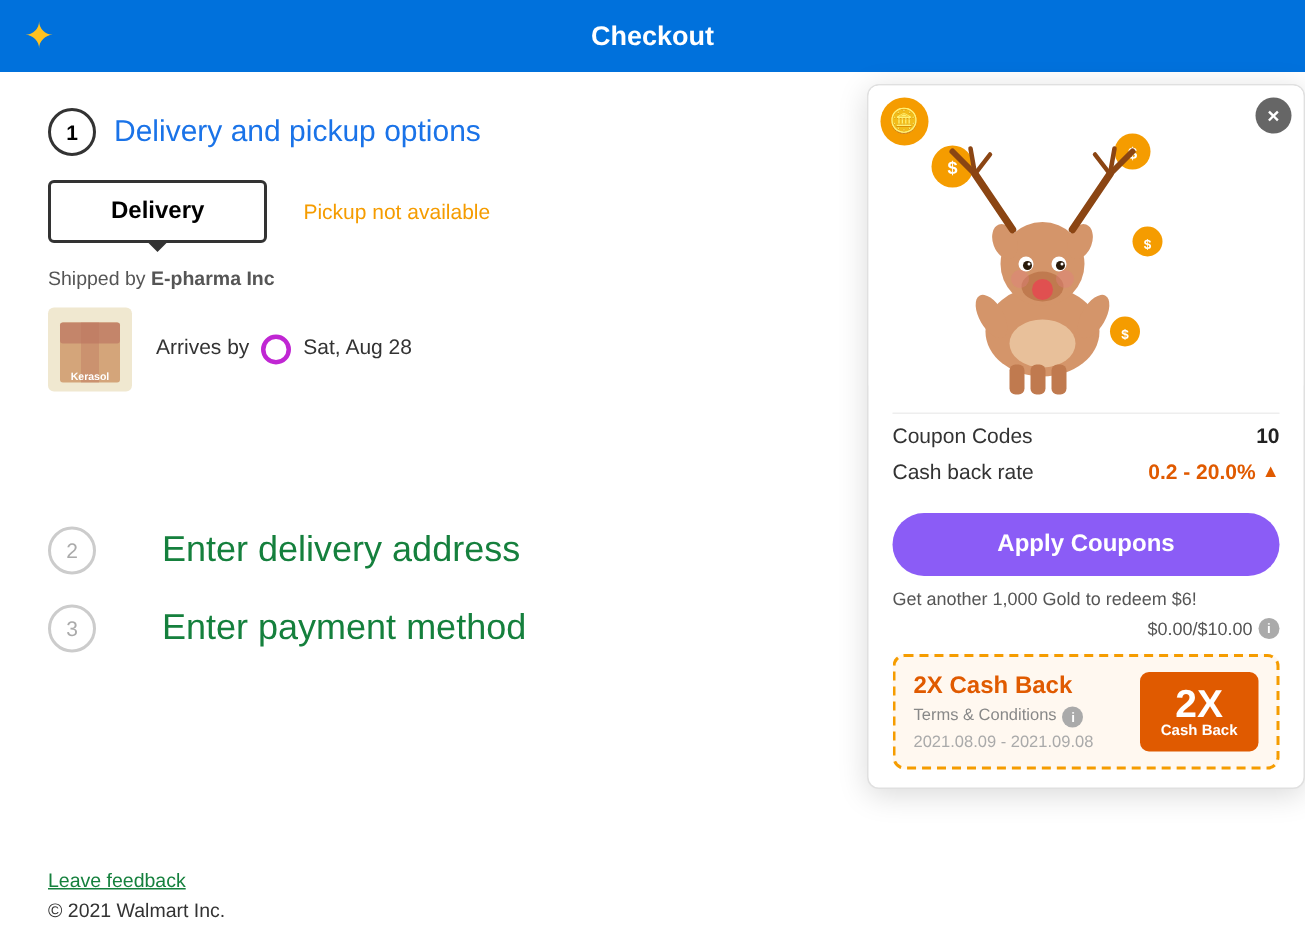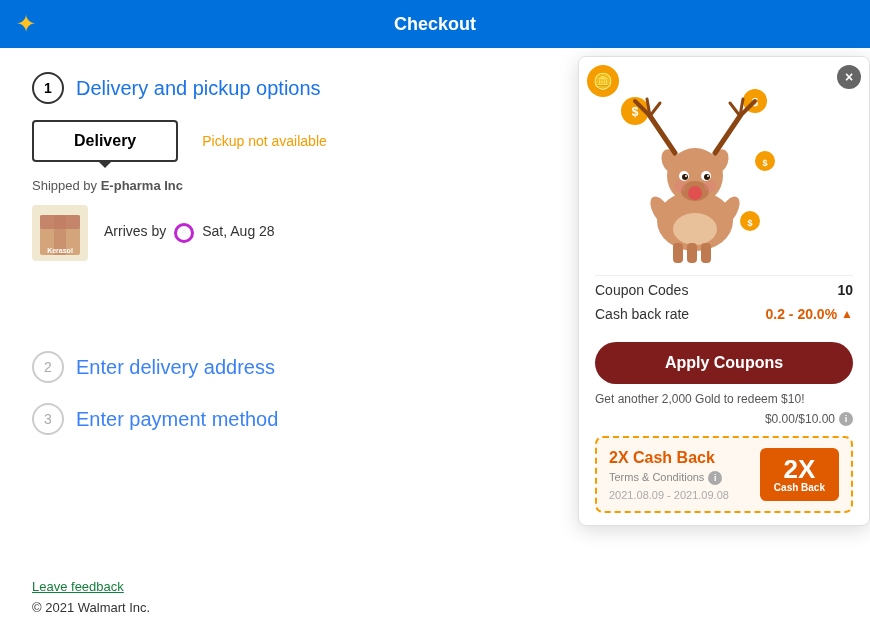--- a/index.html
+++ b/index.html
@@ -175,22 +175,23 @@
       border-radius: 50%;
       display: flex;
       align-items: center;
       justify-content: center;
       font-size: 14px;
       color: #aaa;
       margin-right: 12px;
       flex-shrink: 0;
     }
     .step-title-inactive {
-      font-size: 20px;
-      color: #3b82f6;
+      font-size: 24px;
+      color: #15803d;
+      margin-left: 32px;
     }
 
     
     .footer {
       position: absolute;
       bottom: 16px;
       left: 32px;
     }
     .leave-feedback {
       color: #15803d;
@@ -300,21 +301,21 @@
       display: flex;
       align-items: center;
       gap: 4px;
     }
     .arrow-up {
       color: #e05a00;
       font-size: 12px;
     }
 
     .apply-btn {
-      background: #7f1d1d;
+      background: #8b5cf6;
       color: #fff;
       border: none;
       border-radius: 24px;
       width: 100%;
       padding: 12px;
       font-size: 16px;
       font-weight: 600;
       cursor: pointer;
       margin: 12px 0 8px;
       text-align: center;
@@ -554,21 +555,21 @@
         <span class="cashback-value">
           <span>0.2 - 20.0%</span>
           <span class="arrow-up">▲</span>
         </span>
       </div>
 
       
       <button class="apply-btn">Apply Coupons</button>
 
       
-      <div class="gold-info">Get another 2,000 Gold to redeem $10!</div>
+      <div class="gold-info">Get another 1,000 Gold to redeem $6!</div>
       <div class="gold-progress">
         <span>$0.00/$10.00</span>
         <span class="info-icon">i</span>
       </div>
 
       
       <div class="cashback-card">
         <div class="cashback-card-left">
           <div class="cashback-card-title">2X Cash Back</div>
           <div class="cashback-card-terms">

